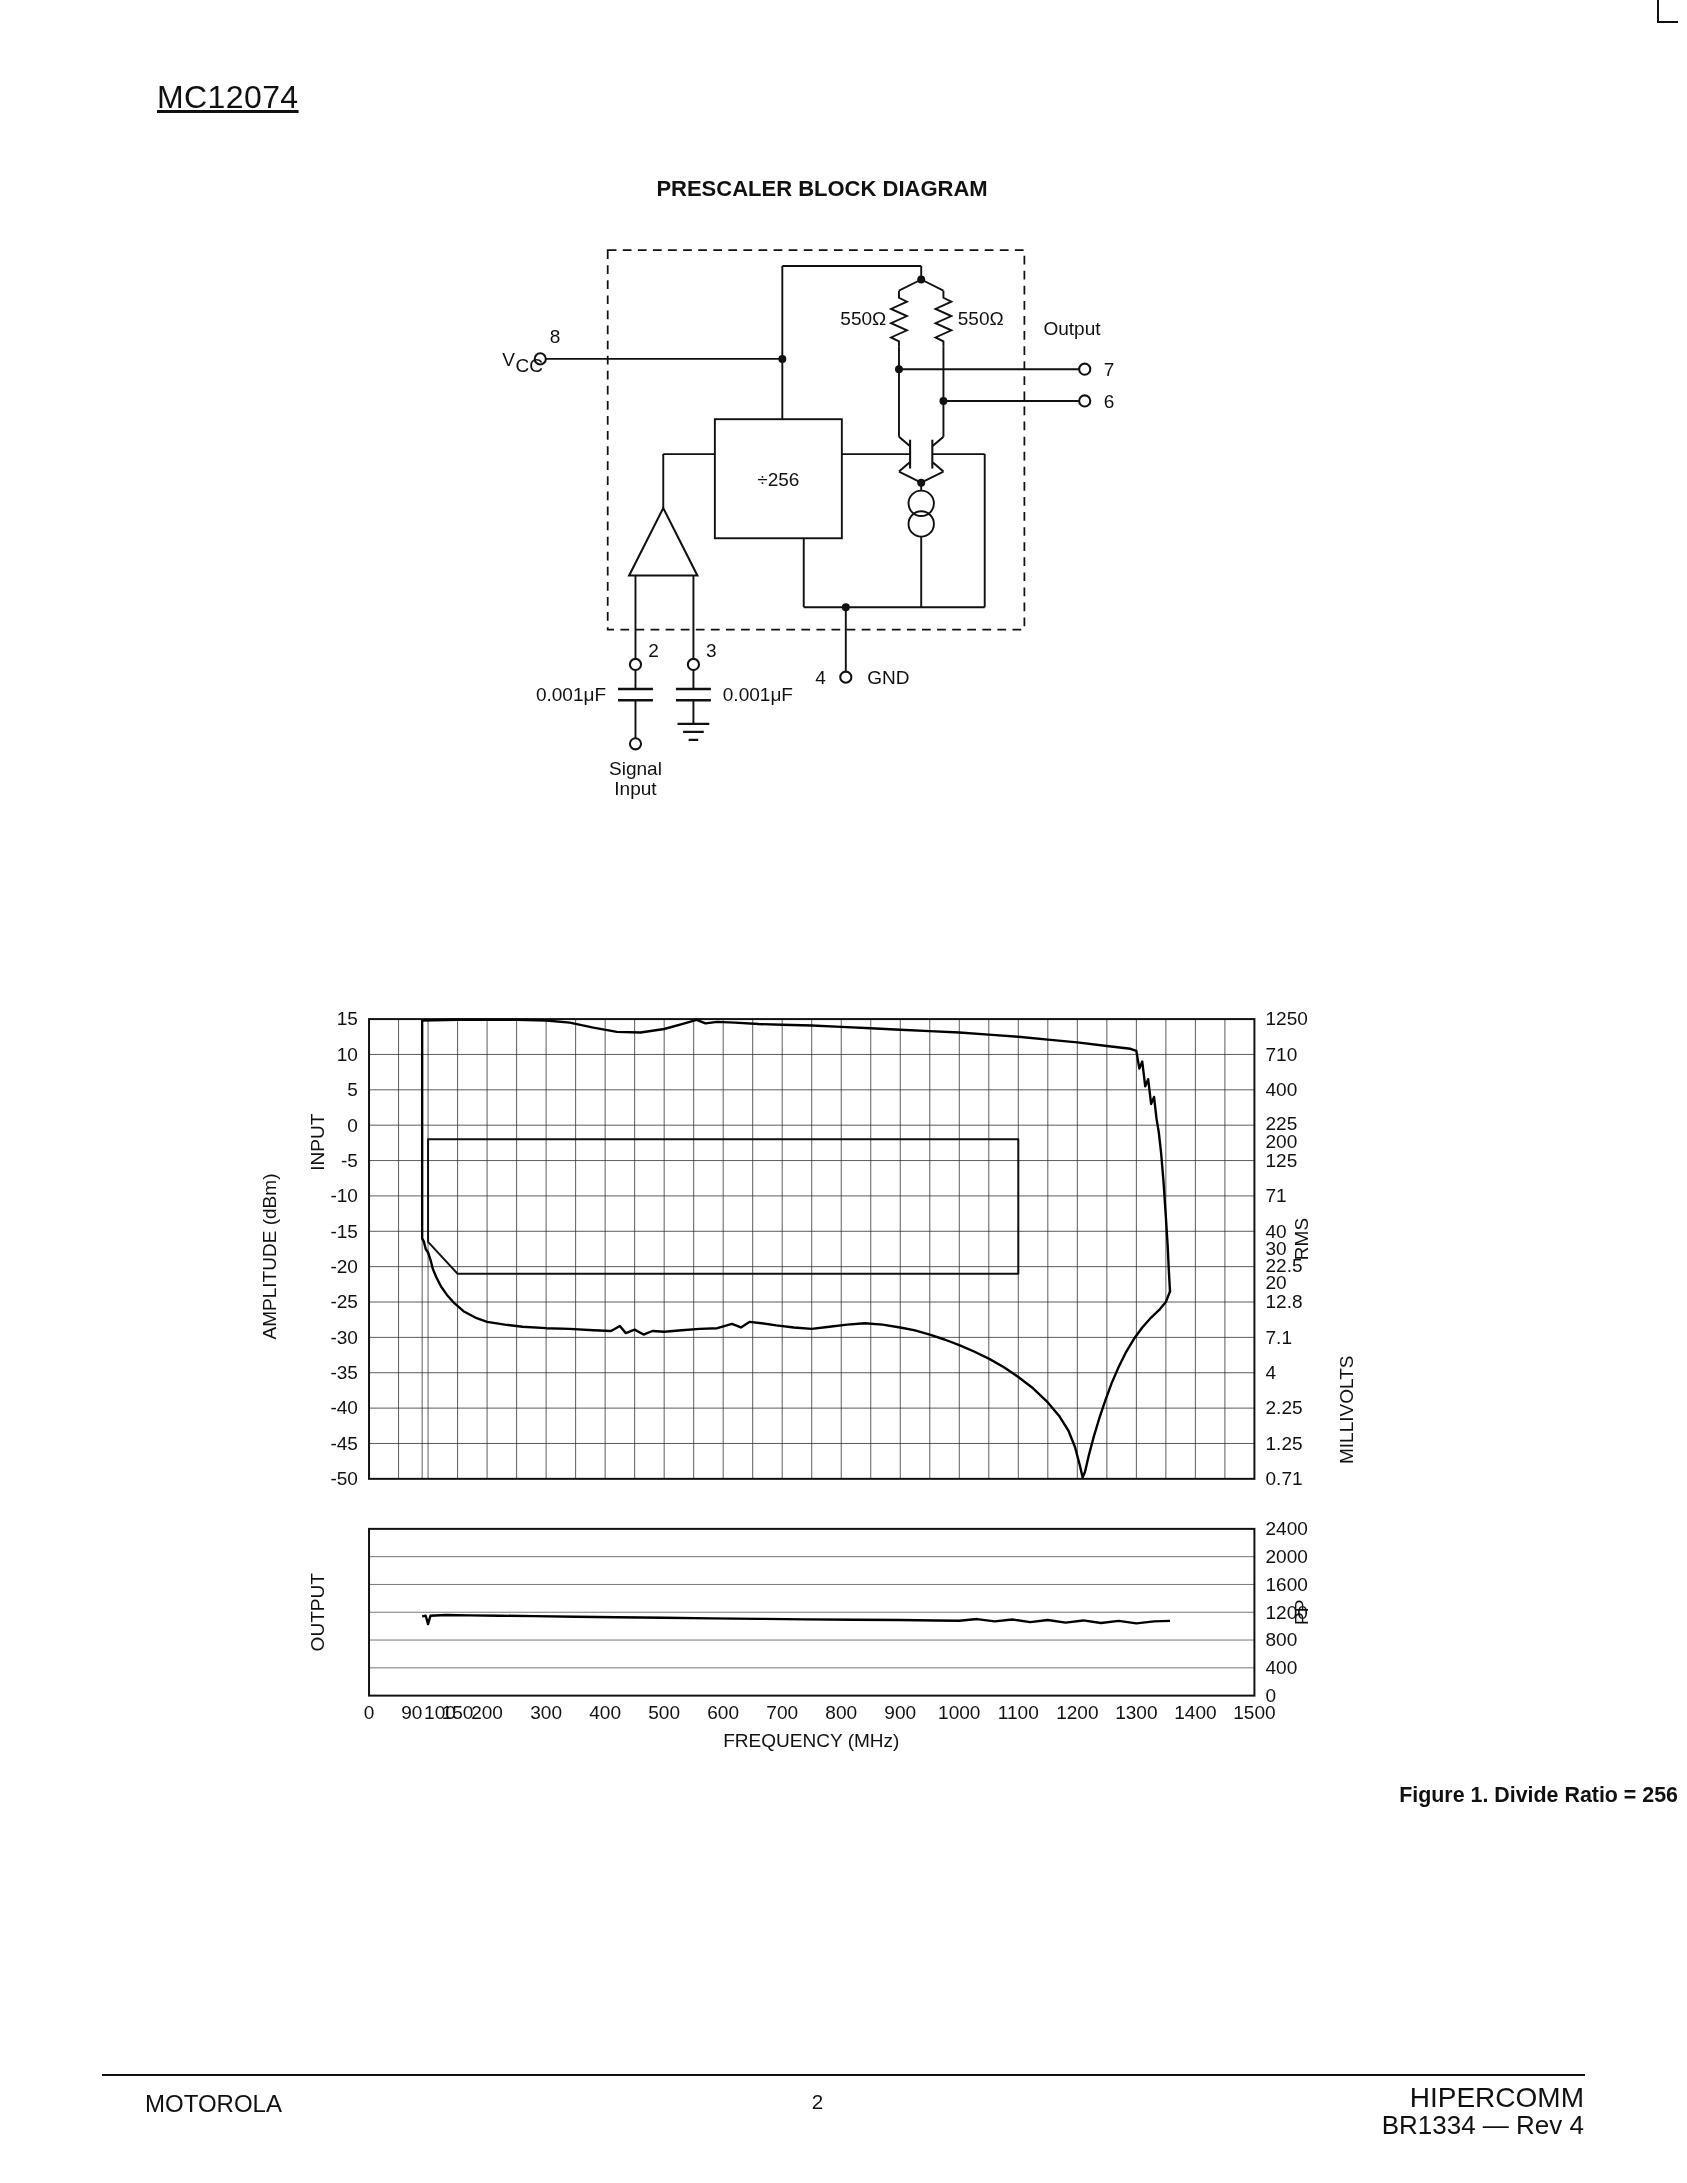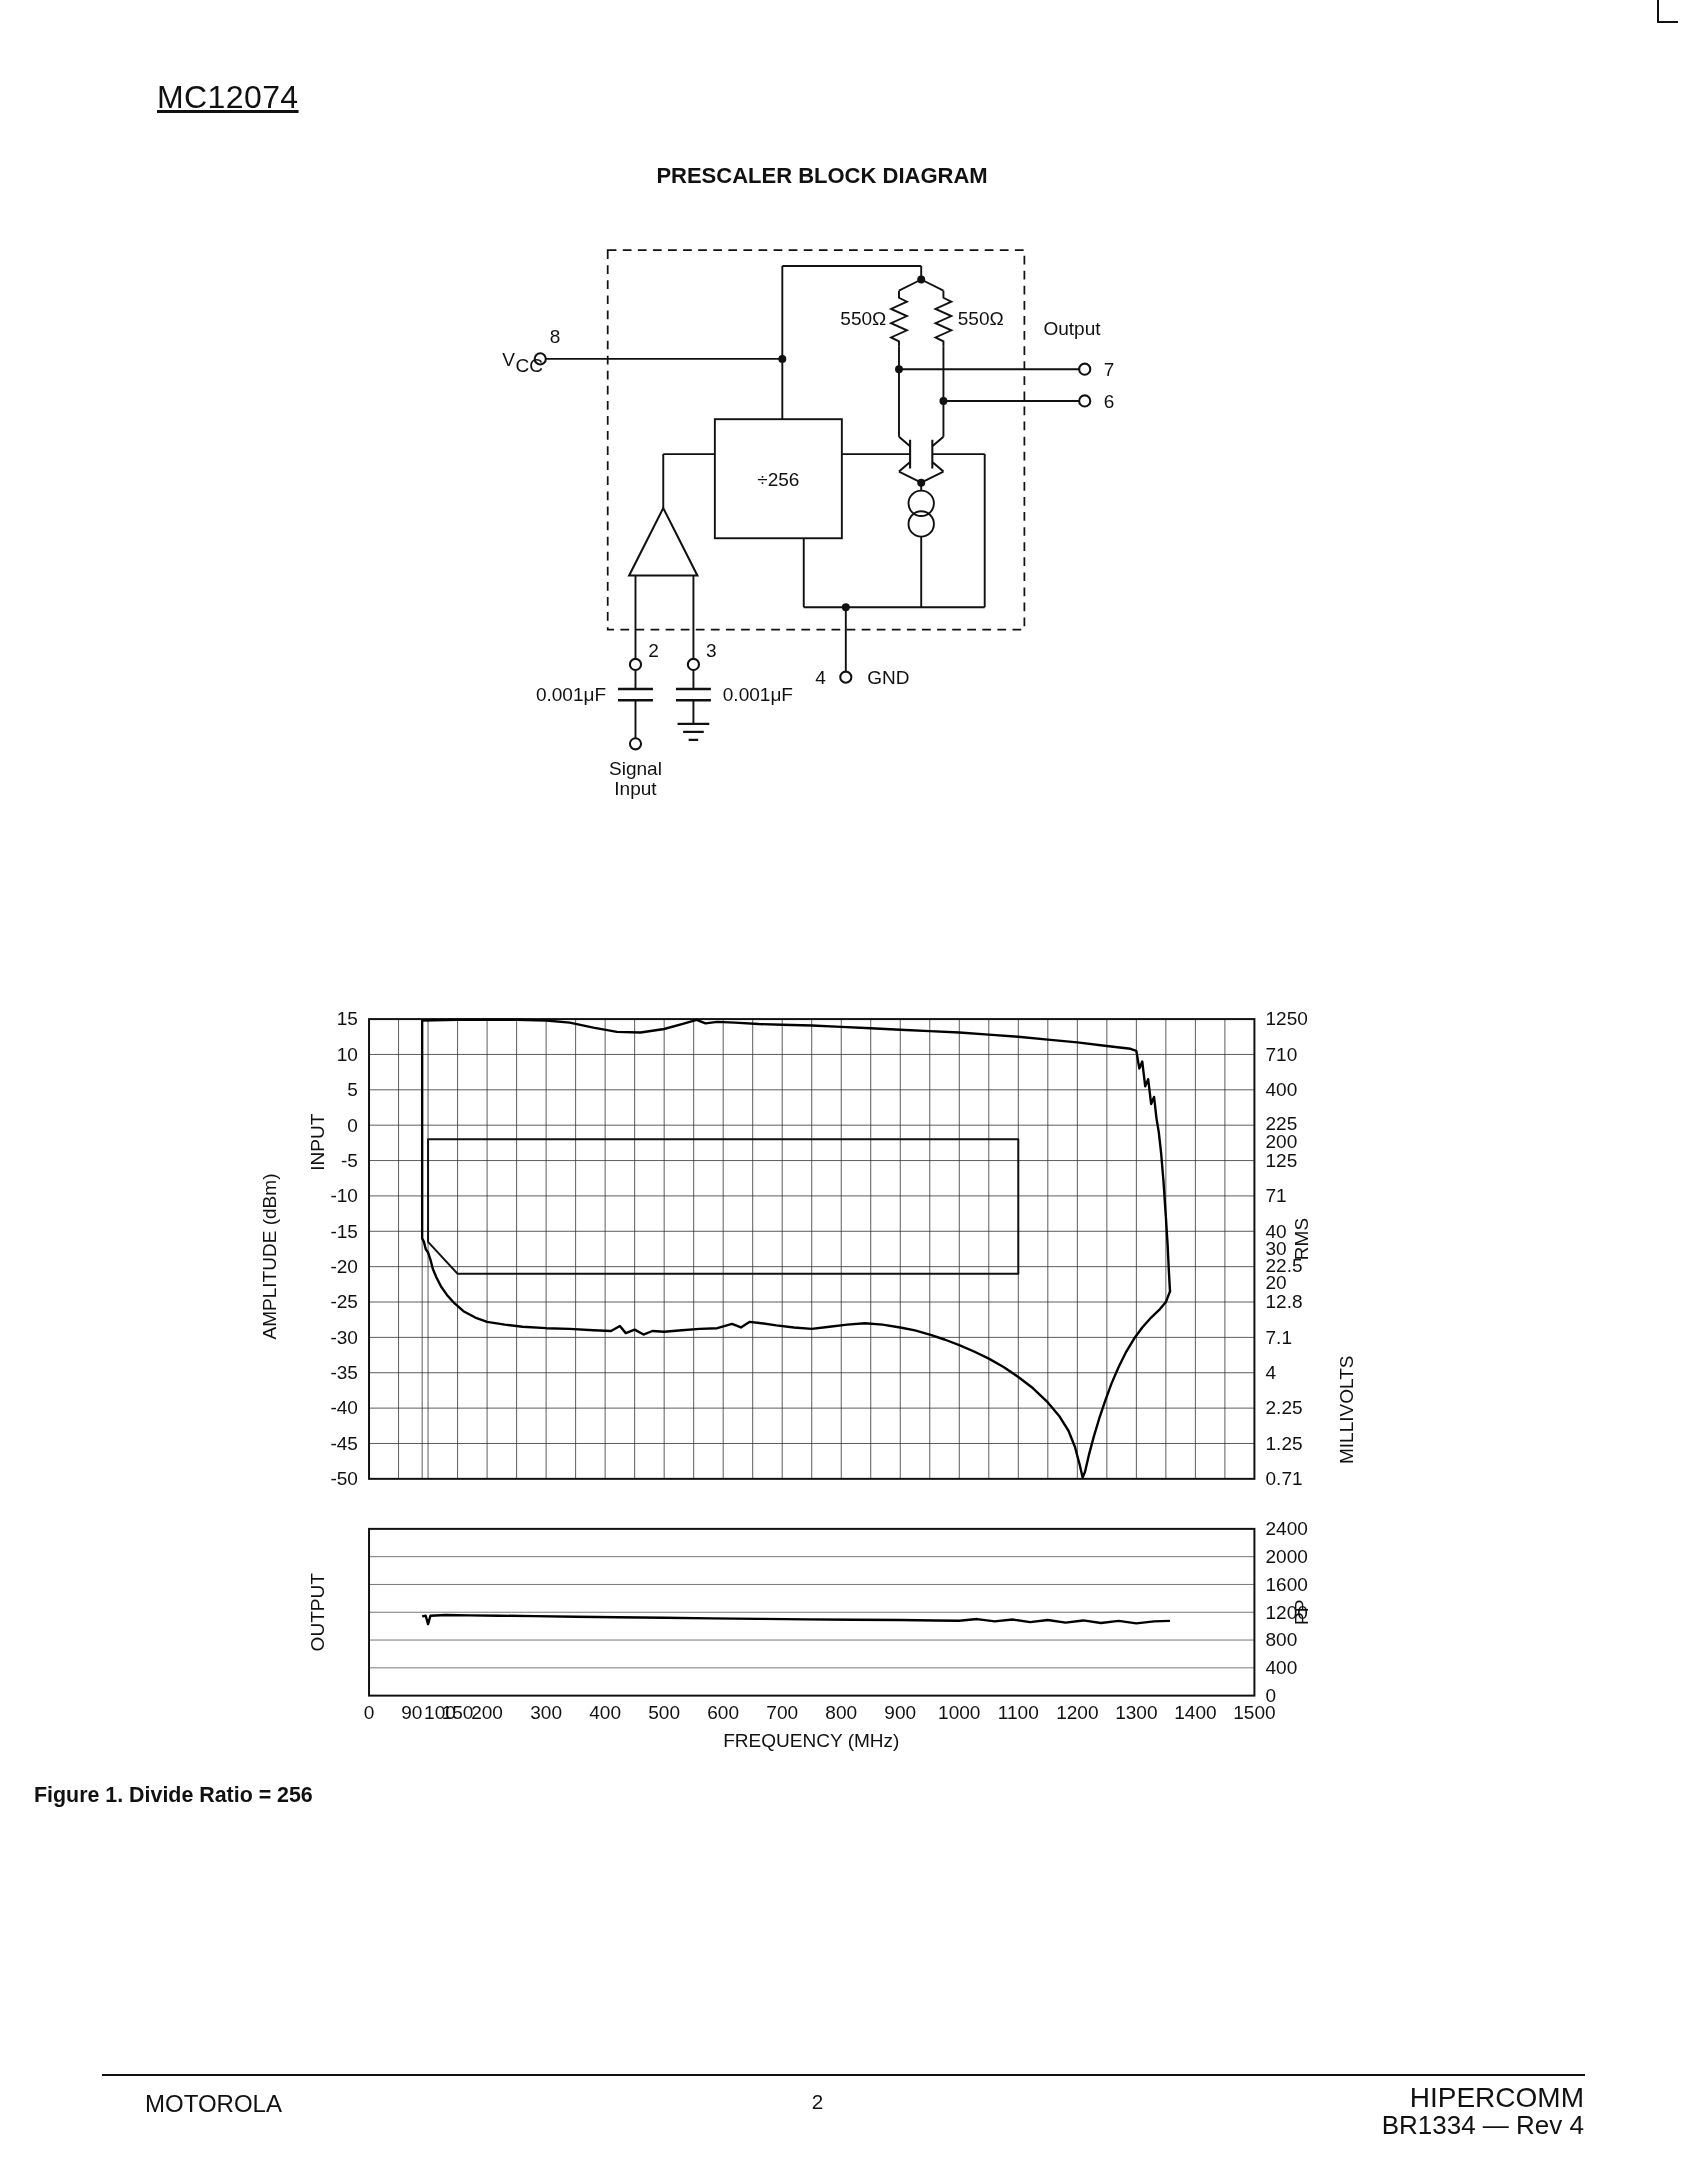--- a/index.html
+++ b/index.html
@@ -10,21 +10,21 @@
   .abs{position:absolute;}
   svg text{font-family:"Liberation Sans",sans-serif;font-size:24px;fill:#111;}
 </style>
 </head>
 <body>
 
 <div class="abs" style="right:9.5px;top:0;width:19px;height:20.6px;border-left:2.4px solid #111;border-bottom:2.4px solid #111;"></div>
 
 <div class="abs" style="left:157px;top:79px;font-size:32px;letter-spacing:0.4px;text-decoration:underline;">MC12074</div>
 
-<div class="abs" style="left:445px;top:163px;width:754px;text-align:center;font-size:22px;font-weight:bold;">PRESCALER BLOCK DIAGRAM</div>
+<div class="abs" style="left:445px;top:176px;width:754px;text-align:center;font-size:22px;font-weight:bold;">PRESCALER BLOCK DIAGRAM</div>
 
 <svg class="abs" style="left:445px;top:238px;" width="754" height="564" viewBox="0 0 950 710">
 
   <rect x="205" y="15" width="525" height="478" fill="none" stroke="#111" stroke-width="2.2" stroke-dasharray="11 8"></rect>
 
   <path fill="none" stroke="#111" stroke-width="2.4" d="M127,152 H425  M425,35 V228  M425,35 H600  M600,35 V52  M600,52 L572,66  M600,52 L628,66
            M572,136 V250  M572,165 H799  M628,136 V250  M628,205 H799
            M500,272 H586  M614,272 H680  M680,272 V465
            M572,294 L600,308  M628,294 L600,308  M600,308 V318  M600,376 V465
            M452,465 H680  M452,465 V378  M505,465 V546
@@ -199,21 +199,21 @@
     <text x="1300" y="934" text-anchor="middle" font-size="24" fill="#111">1500</text>
     <text x="742" y="970" text-anchor="middle" font-size="25" fill="#111">FREQUENCY (MHz)</text>
     <text x="68" y="352" text-anchor="middle" font-size="25" fill="#111" transform="rotate(-90 68 352)">AMPLITUDE (dBm)</text>
     <text x="128" y="208" text-anchor="middle" font-size="25" fill="#111" transform="rotate(-90 128 208)">INPUT</text>
     <text x="1368" y="330" text-anchor="middle" font-size="25" fill="#111" transform="rotate(-90 1368 330)">RMS</text>
     <text x="1424" y="545" text-anchor="middle" font-size="25" fill="#111" transform="rotate(-90 1424 545)">MILLIVOLTS</text>
     <text x="128" y="800" text-anchor="middle" font-size="25" fill="#111" transform="rotate(-90 128 800)">OUTPUT</text>
     <text x="1368" y="800" text-anchor="middle" font-size="25" fill="#111" transform="rotate(-90 1368 800)">PP</text>
   </svg>
 
-<div class="abs" style="left:0;top:1780px;width:1635px;text-align:left;font-size:21.4px;line-height:30px;padding-left:34px;">
+<div class="abs" style="left:9px;top:1780px;width:1635px;text-align:right;font-size:21.4px;line-height:30px;padding-left:34px;">
   <div style="font-weight:bold;">Figure 1. Divide Ratio = 256</div>
 </div>
 
 <div class="abs" style="left:102px;top:2074px;width:1483px;height:2.4px;background:#111;"></div>
 <div class="abs" style="left:145px;top:2090px;font-size:24px;">MOTOROLA</div>
 <div class="abs" style="left:0;top:2090px;width:1635px;text-align:center;font-size:20.6px;">2</div>
 <div class="abs" style="right:103px;top:2082px;font-size:28px;">HIPERCOMM</div>
 <div class="abs" style="right:103px;top:2110px;font-size:26px;">BR1334 — Rev 4</div>
 
 

